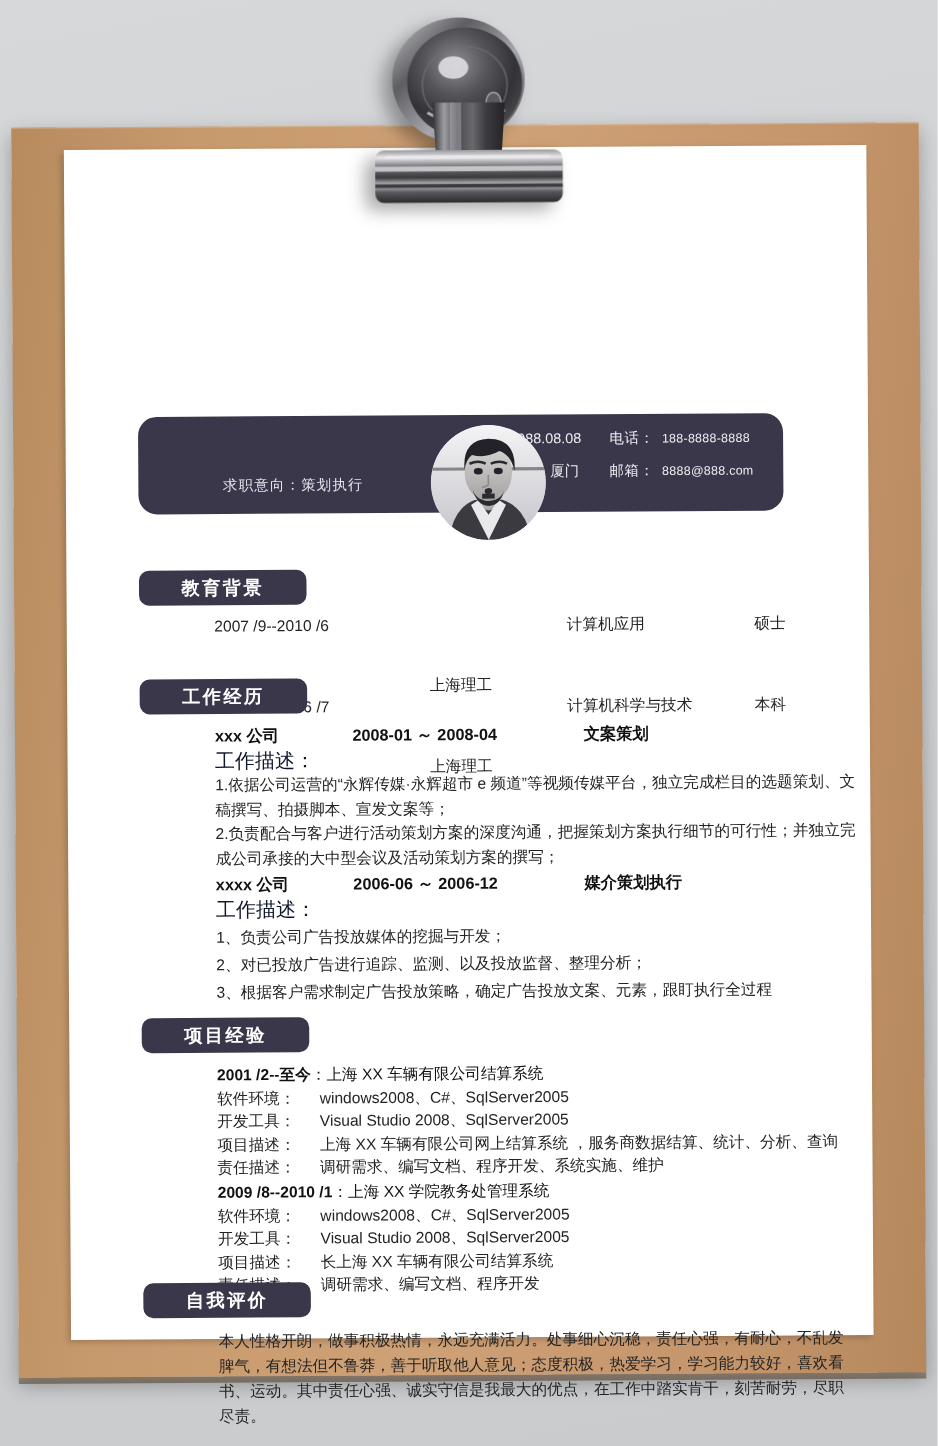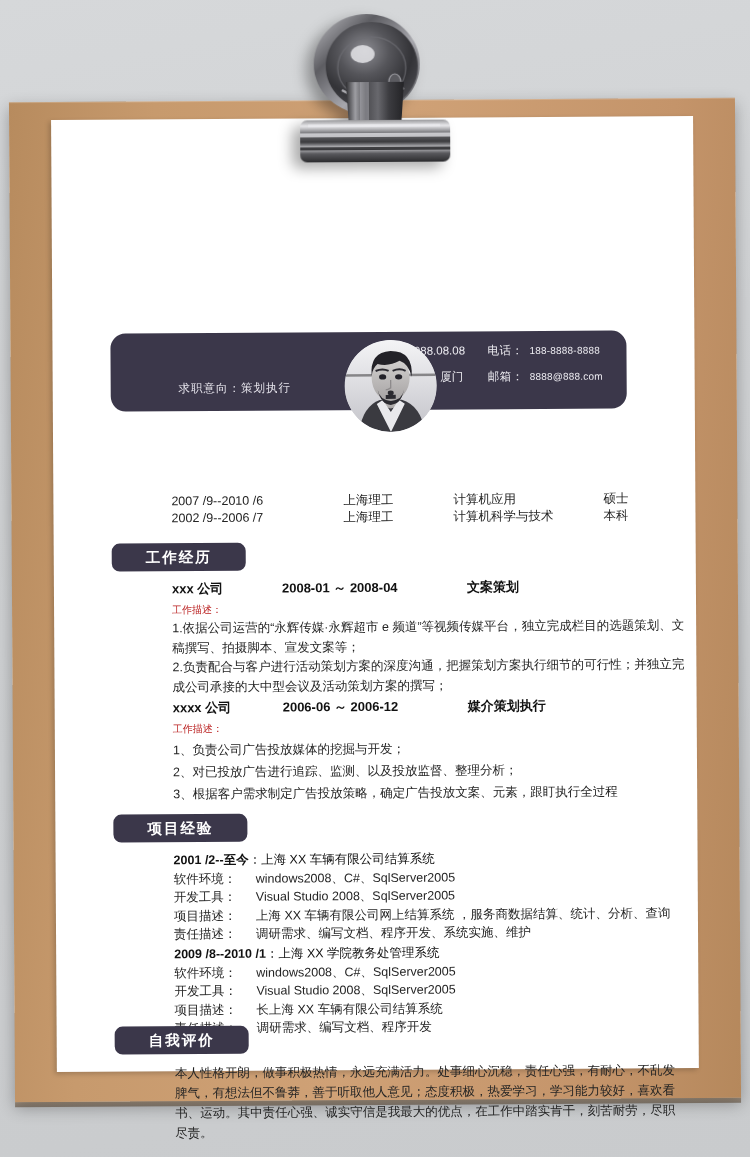--- a/index.html
+++ b/index.html
@@ -109,31 +109,31 @@
     display:flex; align-items:center; justify-content:center;
     padding:0 18px;
   }
 
   .blk{ position:absolute; color:#1b1b1b; }
 
   
   .edu{ left:118px; font-size:12.5px; line-height:17px; color:#242424; }
   .edu .r{ display:flex; }
   .edu .c1{ width:172px; }
-  .edu .c2{ width:110px; }
+  .edu .c2{ width:110px;margin-top:48px; }
   .edu .c3{ width:150px; }
   .edu .c4{ width:60px; }
 
   
   .jobhead{ font-size:13px; font-weight:bold; color:#111; display:flex; }
   .jobhead .jc1{ width:110px; }
   .jobhead .jc2{ width:185px; }
   .jobhead .jc3{ }
 
-  .lbl{ font-size:10px; color:#b91c1c; line-height:19px; }
+  .lbl{ font-size:16px; color:#0f172a; line-height:19px; }
   .para{ font-size:12.5px; color:#242424; line-height:19.5px; width:512px; text-align:justify; }
   .bul{ font-size:12.5px; color:#242424; line-height:21px; }
 
   
   .projtitle{ font-size:12.5px; color:#111; line-height:18.5px; }
   .projtitle b{ font-weight:bold; }
   .prow{ display:flex; font-size:12.5px; color:#242424; line-height:18.5px; }
   .prow .pk{ width:82px; flex:0 0 82px; }
   .prow .pv{ }
 
@@ -252,20 +252,21 @@
             <path d="M31 31 Q38 28 44 31" stroke="#2a2930" stroke-width="2" fill="none"></path>
             <path d="M48 31 Q55 28 61 31" stroke="#2a2930" stroke-width="2" fill="none"></path>
             <path d="M46 40 v8 q-3 2 -5 2" stroke="#8d8a8b" stroke-width="1.3" fill="none"></path>
             <ellipse cx="46" cy="53" rx="3" ry="2.4" fill="#2b2a30"></ellipse>
             <path d="M33 50 Q36 64 46 65 Q57 64 59 50 Q58 60 46 61 Q35 60 33 50 Z" fill="#2b2a30"></path>
             <path d="M41 55 h10 v4 h-10 z" fill="#2b2a30"></path>
           </g>
         </svg>
       </div>
 
+      <div class="badge" style="left:58px; top:337px;">教育背景</div>
       <div class="blk edu" style="top:374px;">
         <div class="r">
           <span class="c1">2007 /9--2010 /6</span>
           <span class="c2">上海理工</span>
           <span class="c3">计算机应用</span>
           <span class="c4">硕士</span>
         </div>
         <div class="r">
           <span class="c1">2002 /9--2006 /7</span>
           <span class="c2">上海理工</span>

